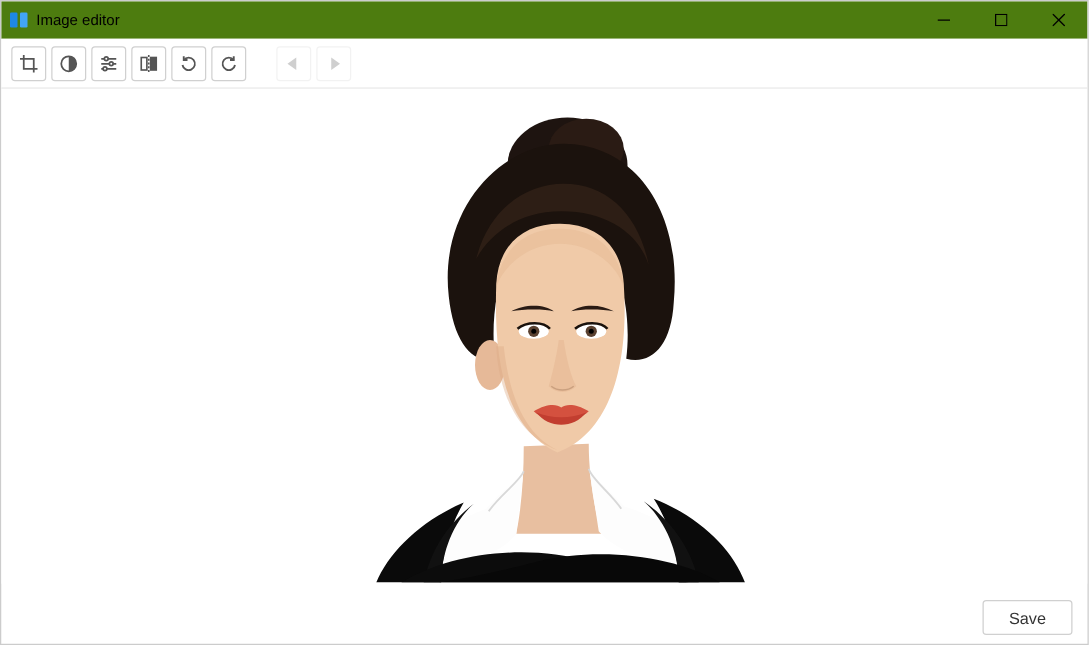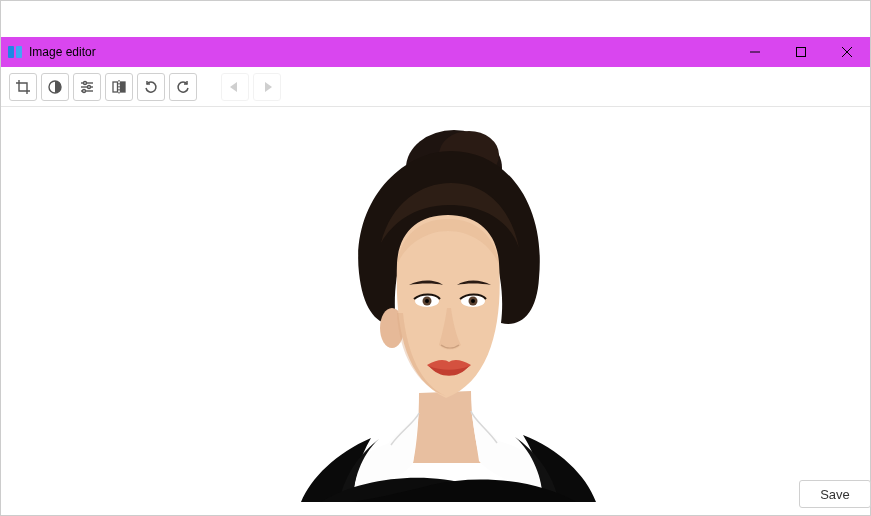--- a/index.html
+++ b/index.html
@@ -1,31 +1,31 @@
 <!DOCTYPE html>
 <html><head>
   <meta charset="utf-8">
   <style>
     * { box-sizing: border-box; margin: 0; padding: 0; }
     body { width: 871px; height: 516px; font-family: "Segoe UI", Arial, sans-serif; font-size: 12px; color: #333; background: #fff; overflow: hidden; border: 1px solid #ccc; }
-    .titlebar { height: 30px; display: flex; align-items: center; justify-content: space-between; padding: 0 0 0 6px; background: #d946ef; margin-top: 36px; }
+    .titlebar { height: 30px; display: flex; align-items: center; justify-content: space-between; padding: 0 0 0 6px; background: #4d7c0f; }
     .titlebar-left { display: flex; align-items: center; gap: 6px; }
     .app-icon { width: 16px; height: 16px; display: flex; align-items: center; justify-content: center; }
     .window-title { font-size: 12px; color: #000; }
     .window-controls { display: flex; height: 100%; }
     .win-btn { width: 46px; height: 30px; display: flex; align-items: center; justify-content: center; cursor: default; }
     .win-btn svg { stroke: #000; }
     .toolbar { height: 40px; display: flex; align-items: center; padding: 0 8px; gap: 4px; background: #fff; border-bottom: 1px solid #e5e5e5; }
     .tool-btn { width: 28px; height: 28px; border: 1px solid #d0d0d0; border-radius: 3px; background: #fff; display: flex; align-items: center; justify-content: center; cursor: default; }
     .tool-btn.disabled { opacity: 0.4; border-color: #e0e0e0; }
     .tool-gap { width: 16px; }
     .canvas-area { position: relative; width: 100%; height: 396px; background: #fff; display: flex; align-items: center; justify-content: center; }
     .canvas { width: 389px; height: 389px; background: #fff; display: flex; align-items: center; justify-content: center; margin-top: 4px; }
     .portrait { width: 389px; height: 389px; }
-    .footer { position: absolute; bottom: 8px; right: 0; }
+    .footer { position: absolute; bottom: 8px; right: 13px; }
     .save-btn { min-width: 72px; height: 28px; border: 1px solid #d0d0d0; border-radius: 3px; background: #fff; font-size: 13px; color: #333; display: flex; align-items: center; justify-content: center; cursor: default; padding: 0 16px; }
   </style>
 </head>
 <body>
 
 <div class="titlebar">
   <div class="titlebar-left">
     <span class="app-icon">
       <svg width="16" height="16" viewBox="0 0 16 16">
         <rect x="1" y="2" width="6" height="12" rx="1" fill="#1e88e5"></rect>

